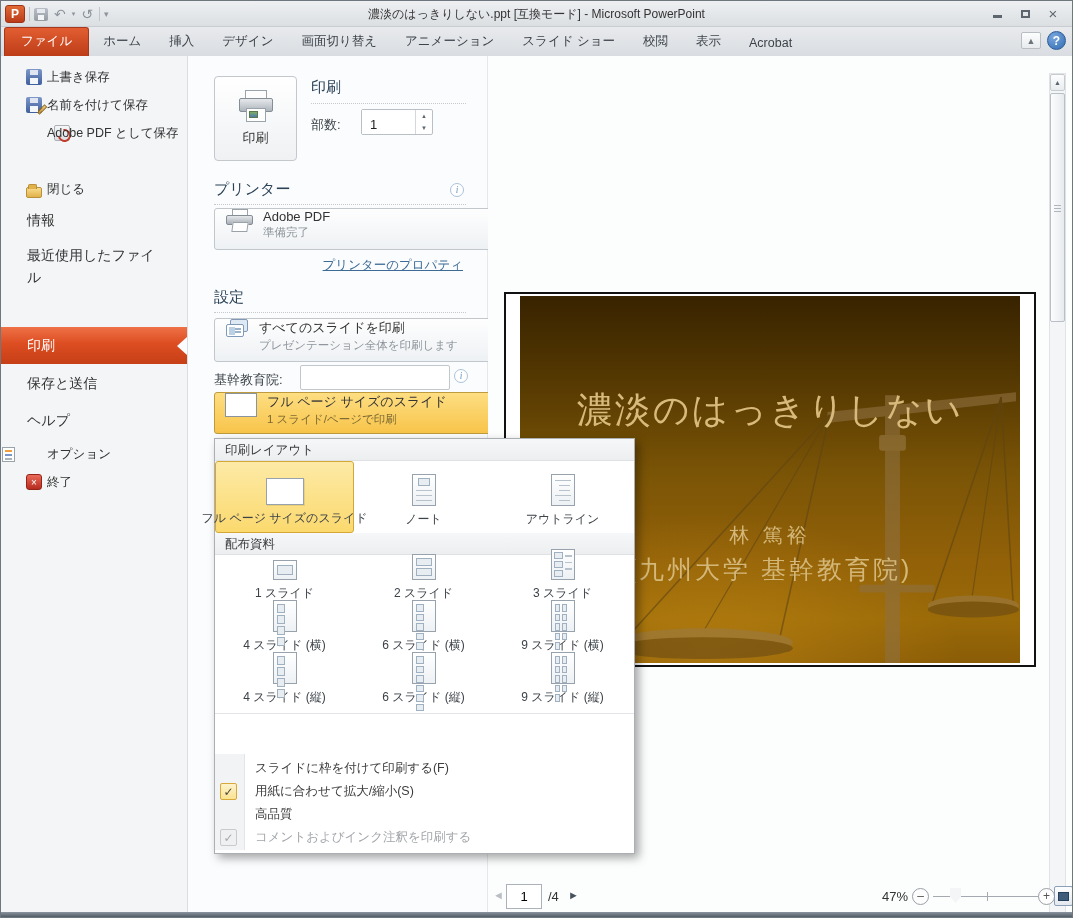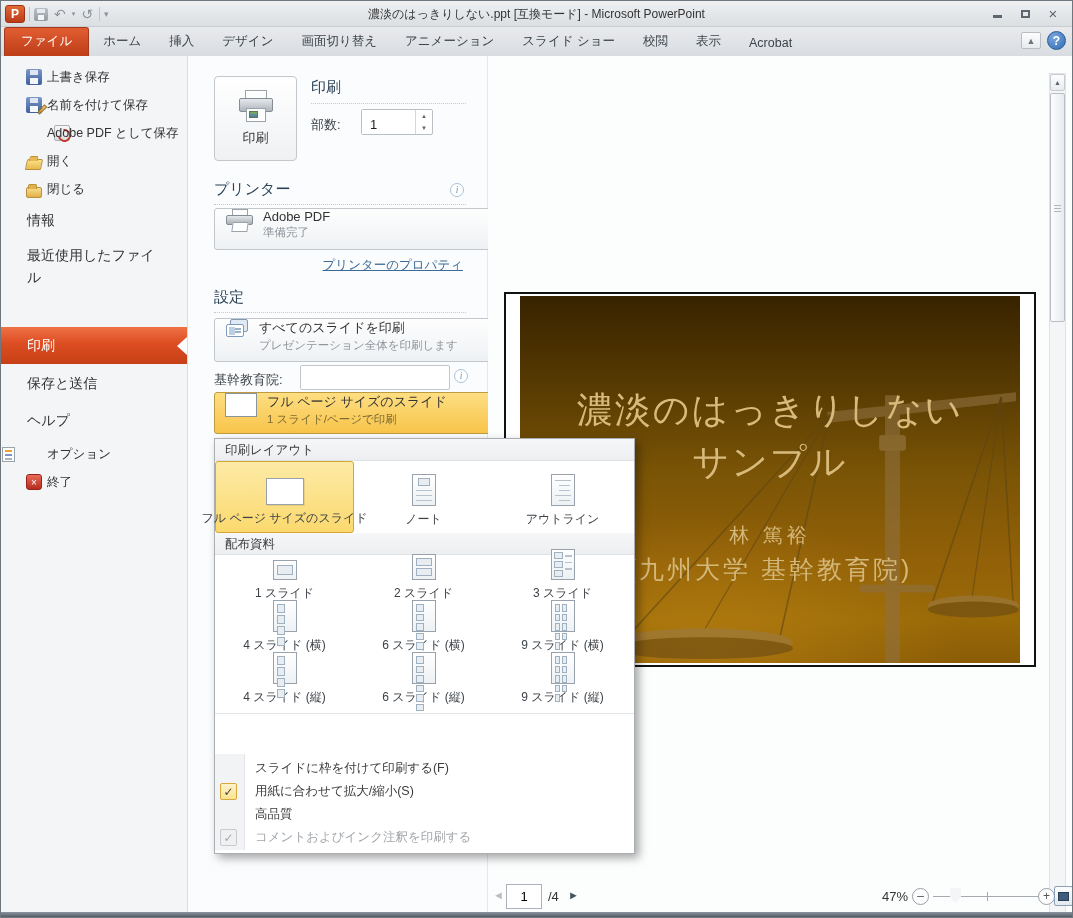--- a/index.html
+++ b/index.html
@@ -270,24 +270,20 @@
       <div class="s-item" style="top:35px; height:28px;">
         <span class="ic ic-floppy s-ic">
             <i class="pen"></i>
           </span>
         <span class="s-txt">名前を付けて保存</span>
       </div>
       <div class="s-item" style="top:63px; height:28px;padding-left:28px;">
         <span class="ic ic-pdf s-ic"></span>
         <span class="s-txt">Adobe PDF として保存</span>
       </div>
-      <div class="s-item" style="top:91px; height:28px;">
-        <span class="ic ic-folder-open s-ic"></span>
-        <span class="s-txt">開く</span>
-      </div>
       <div class="s-item" style="top:119px; height:28px;">
         <span class="ic ic-folder s-ic"></span>
         <span class="s-txt">閉じる</span>
       </div>
 
       <div class="nav-item" style="top:150px; height:30px;">
         <span class="s-txt2">情報</span>
       </div>
       <div class="nav-item wrap" style="top:185px; height:52px;">
         <span class="s-txt2">最近使用したファイル</span>
@@ -398,21 +394,20 @@
             <ellipse cx="457" cy="312" rx="46" ry="10" fill="#9a7a44"></ellipse>
             <ellipse cx="457" cy="316" rx="46" ry="8" fill="#6a4a14"></ellipse>
             <line x1="312" y1="120" x2="108" y2="344" stroke="#5f4514" stroke-width="1.6"></line>
             <line x1="312" y1="120" x2="262" y2="344" stroke="#5f4514" stroke-width="1.6"></line>
             <line x1="312" y1="120" x2="185" y2="338" stroke="#5f4514" stroke-width="1.2"></line>
             <ellipse cx="185" cy="349" rx="90" ry="14" fill="#9a7a44"></ellipse>
             <ellipse cx="185" cy="355" rx="90" ry="11" fill="#6a4a14"></ellipse>
           </svg>
           <div class="slide-title">
             <div>濃淡のはっきりしない</div>
-            <div>サンプル</div>
           </div>
           <div class="slide-author">林 篤裕</div>
           <div class="slide-affil">(九州大学 基幹教育院)</div>
         </div>
       </div>
 
       <div class="vscroll">
         <span class="sc-btn" style="top:0;">▲</span>
         <span class="sc-thumb"></span>
 

